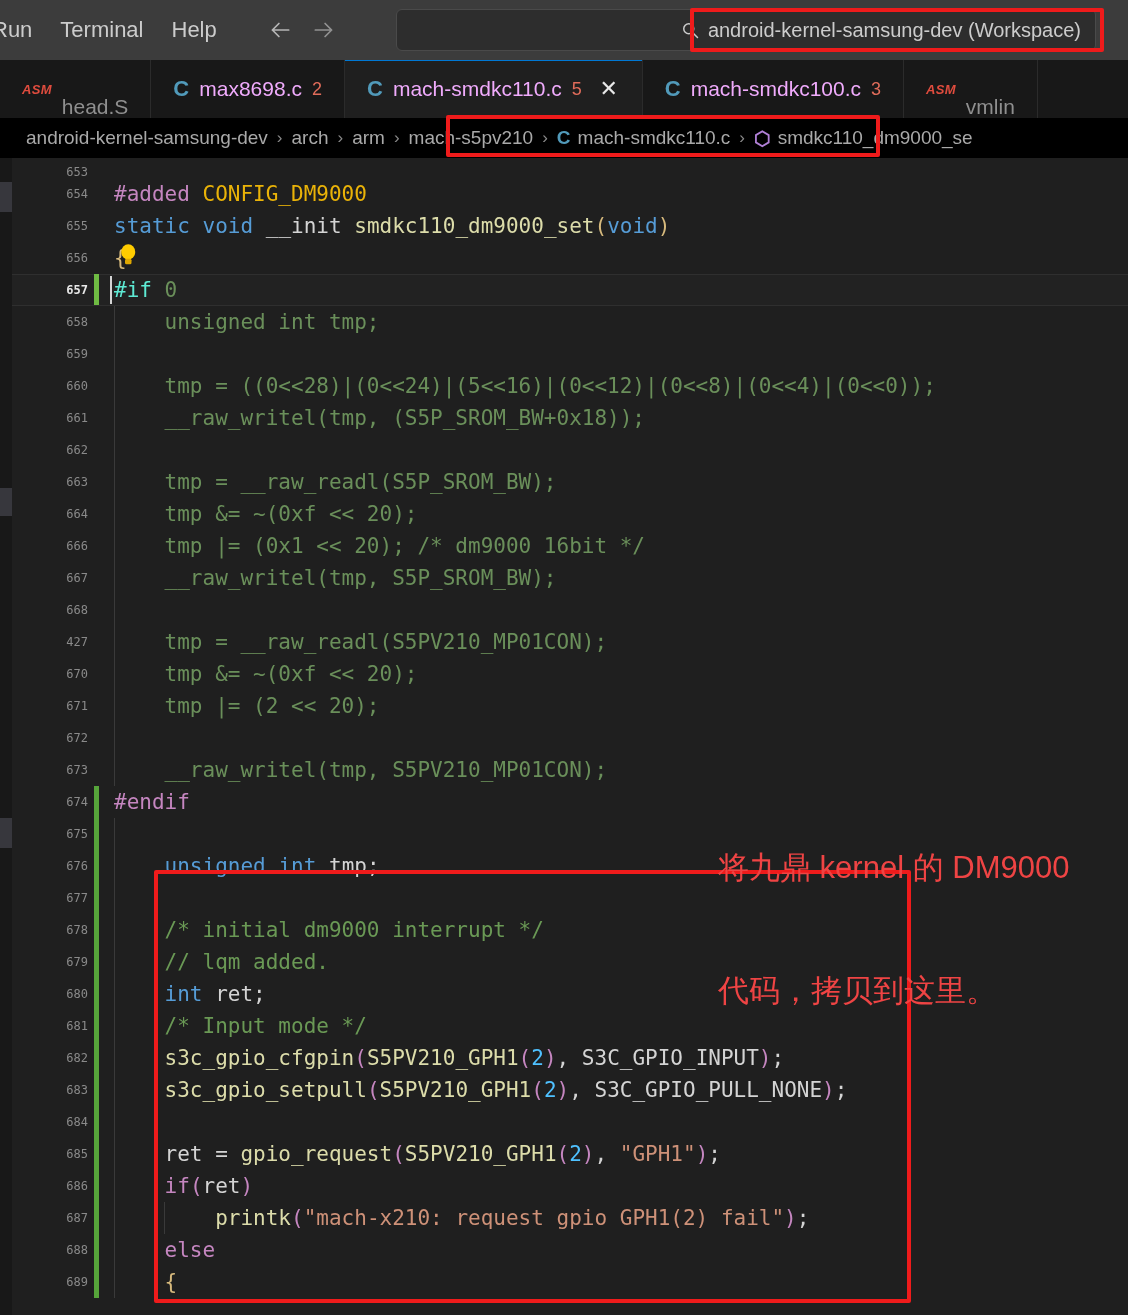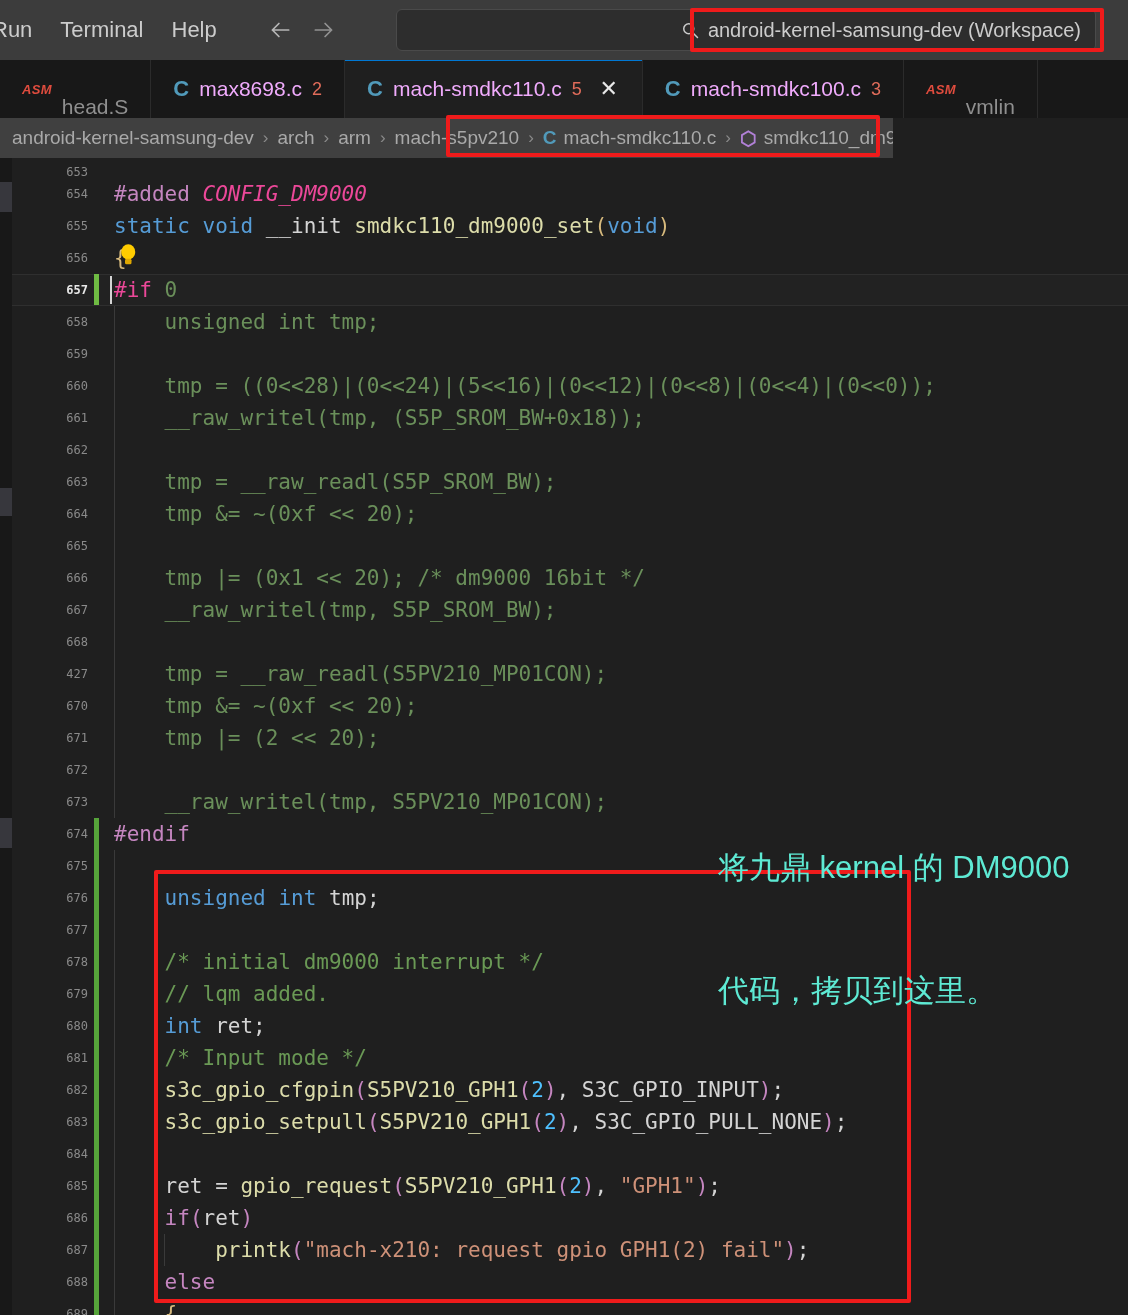--- a/index.html
+++ b/index.html
@@ -54,23 +54,23 @@
   .tab-label.dim { color: #8f8f8f; margin-top: 36px; }
   .tab-label.mod { color: #f0abfc; }
   .tab-badge { font-size: 18px; color: #e06c5a; }
   .tab-close {
     color: #e8e8e8; font-size: 22px; margin-left: 6px; line-height: 1;
     width: 22px; text-align: center;
   }
 
   
   .breadcrumb {
-    position: absolute; left: 0; top: 118px; width: 893px; height: 40px;
-    background: #404040; display: flex; align-items: center;
-    padding-left: 12px; gap: 0px; overflow: hidden; white-space: nowrap;
+    position: absolute; left: 0; top: 118px; width: 1128px; height: 40px;
+    background: #000000; display: flex; align-items: center;
+    padding-left: 26px; gap: 0px; overflow: hidden; white-space: nowrap;
   }
   .crumb { color: #a9a9a9; font-size: 19px; }
   .crumb-sep { color: #8a8a8a; font-size: 17px; padding: 0 9px; }
   .crumb-ico { font-size: 19px; font-weight: bold; margin-right: 7px; }
   .crumb-ico.c { color: #519aba; }
   .crumb-ico.sym { color: #b180d7; }
 
   
   .side-sliver {
     position: absolute; left: 0; top: 158px; width: 12px; height: 1157px;
@@ -105,47 +105,47 @@
   .codecell {
     flex: 1 1 auto; position: relative; height: 32px;
     font-family: "DejaVu Sans Mono", monospace; font-size: 21px; line-height: 32px;
     white-space: pre; color: #cccccc; padding-left: 10px;
   }
   .indentline {
     position: absolute; top: 0; bottom: 0; width: 1px; background: #3a3a3a;
   }
   
   .k-pre { color: #c586c0; }      
-  .k-id  { color: #ec4899; font-style: italic; }      
+  .k-id  { color: #eab308; }      
   .k-kw  { color: #569cd6; }      
   .k-fn  { color: #dcdcaa; }      
   .k-plain { color: #d4d4d4; }
   .k-str { color: #ce9178; }
   .k-num { color: #4fc1ff; }
   .k-par { color: #c586c0; }
   .k-yel { color: #d7ba7d; }
   .k-com { color: #6a9955; }
   .k-ctrl{ color: #c586c0; }
   .dim   { color: #6a8f5a; }      
-  .dim-pre { color: #ec4899; }
+  .dim-pre { color: #5eead4; }
 
   .cursor {
     position: absolute; left: 6px; top: 2px; width: 2px; height: 28px; background: #d4d4d4;
   }
   .bulb {
     position: absolute; left: 8px; top: -2px; width: 30px; height: 30px;
   }
 
   
   .anno-box {
     position: absolute; border: 4px solid #ef1b1b; border-radius: 2px;
     pointer-events: none;
   }
   .anno-text {
-    position: absolute; color: #5eead4; font-size: 31px; line-height: 1.32;
+    position: absolute; color: #ef4444; font-size: 31px; line-height: 1.32;
     font-family: "Liberation Sans", sans-serif; white-space: pre;
   }
 </style>
 </head>
 <body>
 
 <div id="app">
 
   <div class="titlebar">
     <div class="menubar">
@@ -286,25 +286,20 @@
           <div class="ln">663</div>
           <div class="gitbar"></div>
           <div class="codecell"><span class="indentline" style="left: 10px;"></span><span class="dim">    tmp = __raw_readl(S5P_SROM_BW);</span></div>
         </div>
         <div class="row">
           <div class="ln">664</div>
           <div class="gitbar"></div>
           <div class="codecell"><span class="indentline" style="left: 10px;"></span><span class="dim">    tmp &amp;= ~(0xf &lt;&lt; 20);</span></div>
         </div>
         <div class="row">
-          <div class="ln">665</div>
-          <div class="gitbar"></div>
-          <div class="codecell"><span class="indentline" style="left: 10px;"></span></div>
-        </div>
-        <div class="row">
           <div class="ln">666</div>
           <div class="gitbar"></div>
           <div class="codecell"><span class="indentline" style="left: 10px;"></span><span class="dim">    tmp |= (0x1 &lt;&lt; 20); /* dm9000 16bit */</span></div>
         </div>
         <div class="row">
           <div class="ln">667</div>
           <div class="gitbar"></div>
           <div class="codecell"><span class="indentline" style="left: 10px;"></span><span class="dim">    __raw_writel(tmp, S5P_SROM_BW);</span></div>
         </div>
         <div class="row">

